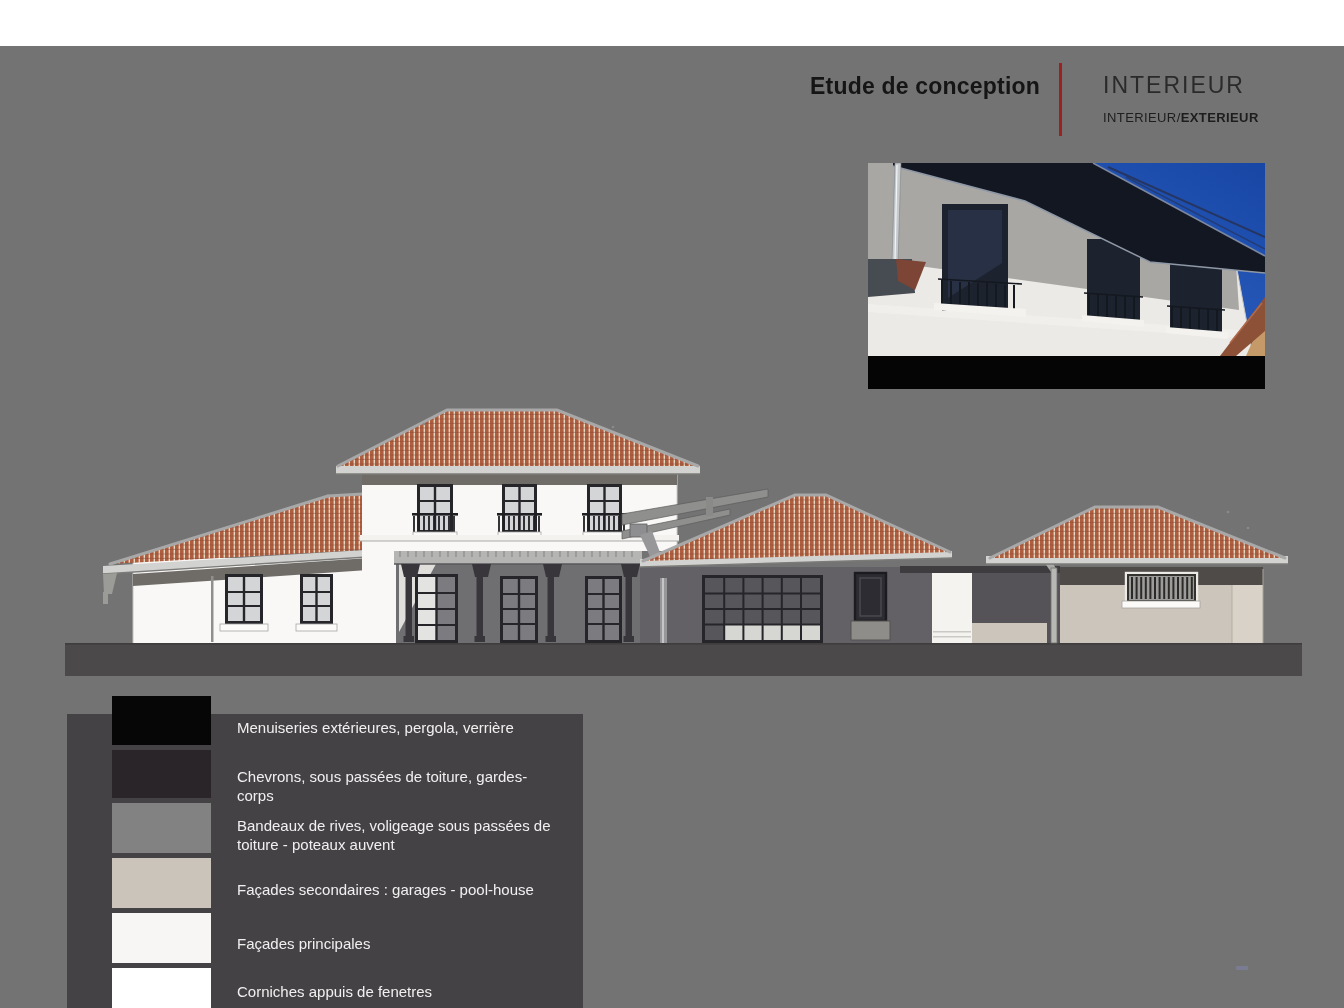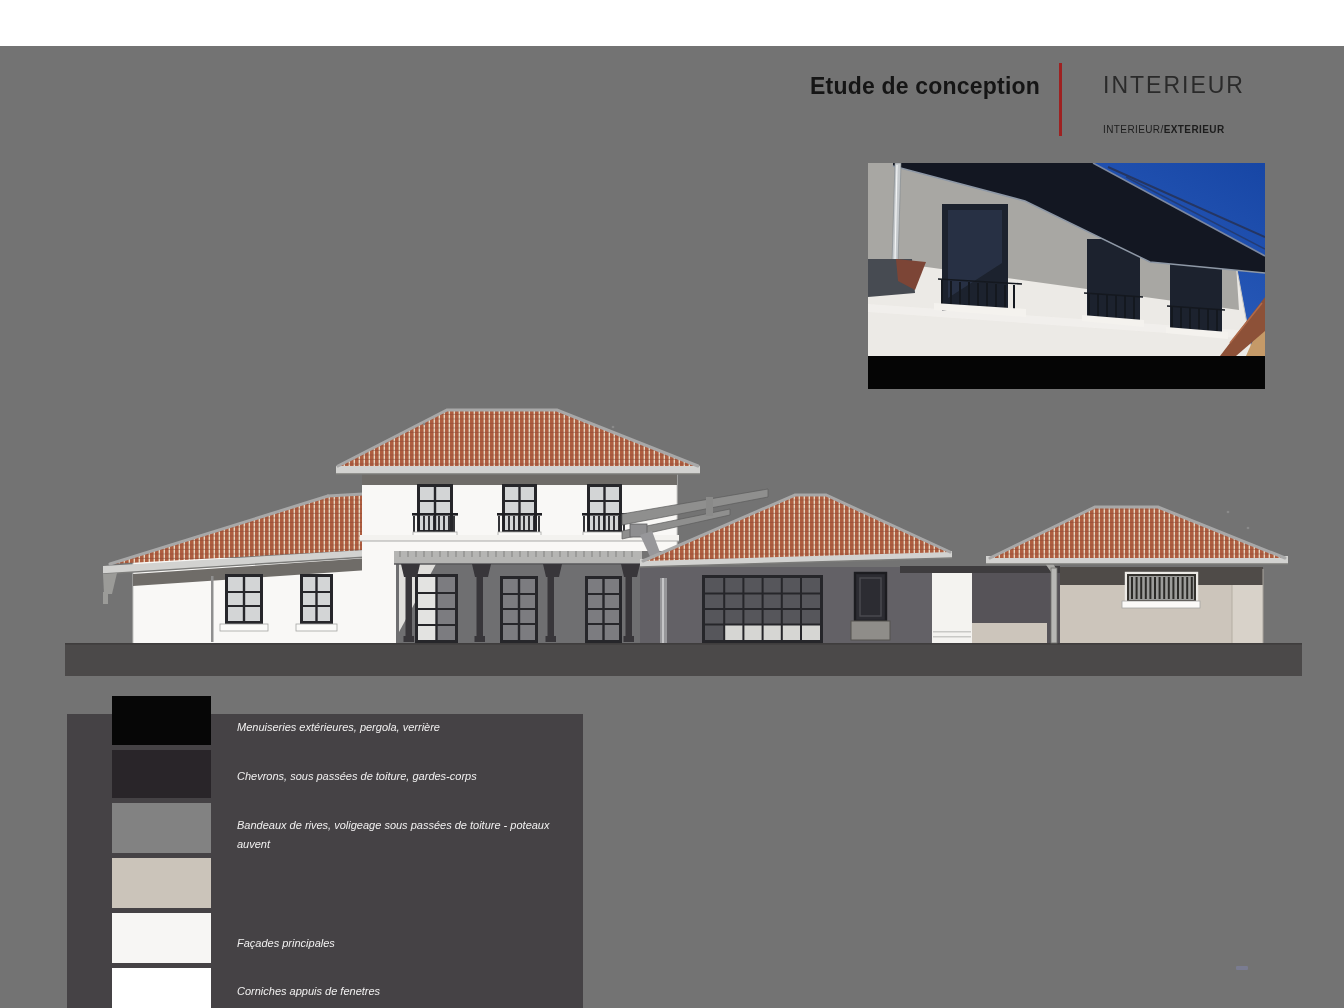--- a/index.html
+++ b/index.html
@@ -5,27 +5,27 @@
   html,body{margin:0;padding:0;background:#ffffff;}
   body{font-family:"Liberation Sans", sans-serif;}
   #page{position:relative;width:1344px;height:976px;background:#737373;overflow:hidden;margin-top:46px;}
 
   
   .hdr-title{position:absolute;left:778px;top:27px;width:262px;text-align:right;
     font-size:23px;font-weight:700;color:#151515;letter-spacing:.2px;}
   .hdr-divider{position:absolute;left:1059px;top:17px;width:3px;height:73px;background:var(--accentRed);}
   .hdr-brand{position:absolute;left:1103px;top:26px;font-size:23px;font-weight:400;
     color:#2a2a2a;letter-spacing:2px;}
-  .hdr-sub{position:absolute;left:1103px;top:78px;font-size:10px;color:#1d1d1d;letter-spacing:.4px;}
+  .hdr-sub{position:absolute;left:1103px;top:64px;font-size:13px;color:#1d1d1d;letter-spacing:.4px;}
   .hdr-sub .bold{font-weight:700;}
 
   
   .legend-panel{position:absolute;left:67px;top:668px;width:516px;height:295px;background:var(--legendPanel);}
   .swatch{position:absolute;left:112px;width:99px;}
-  .legend-label{position:absolute;left:237px;width:322px;font-size:11px;line-height:19px;color:#f1f0f0;font-style:italic;}
+  .legend-label{position:absolute;left:237px;width:322px;font-size:15px;line-height:19px;color:#f1f0f0;}
 
   
   .p-tile{fill:var(--tile);} .p-tilegap{fill:var(--tileGap);} .p-tileline{fill:var(--tileLine);}
   .wallW{fill:var(--wallWhite);} .soffit{fill:var(--soffit);}
   .fascia{fill:var(--fascia);} .fasciaEdge{stroke:var(--fasciaEdge);stroke-width:1.4;}
   .ridge{stroke:var(--ridge);stroke-width:3;fill:none;stroke-linecap:round;}
   .frame{fill:var(--frameDark);}
   .pane{fill:var(--paneLight);}
   .paneM{fill:var(--paneMid);} .paneD{fill:var(--paneDark);}
   .mull{stroke:var(--frameDark);stroke-width:2.4;}
@@ -457,17 +457,18 @@
   <div class="swatch" style="top: 650px; height: 49px; background: rgb(6, 6, 6);"></div>
   <div class="swatch" style="top: 704px; height: 48px; background: rgb(41, 37, 41);"></div>
   <div class="swatch" style="top: 757px; height: 50px; background: rgb(130, 130, 130);"></div>
   <div class="swatch" style="top: 812px; height: 50px; background: rgb(203, 196, 186);"></div>
   <div class="swatch" style="top: 867px; height: 50px; background: rgb(247, 246, 244);"></div>
   <div class="swatch" style="top: 922px; height: 48px; background: rgb(255, 255, 255);"></div>
 
   <div class="legend-label" style="top:672px">Menuiseries extérieures, pergola, verrière</div>
   <div class="legend-label" style="top:770px">Bandeaux de rives, voligeage sous passées de toiture - poteaux auvent</div>
   <div class="legend-label" style="top:721px">Chevrons, sous passées de toiture, gardes-corps</div>
+  <div class="legend-label" style="top:834px">Façades secondaires : garages - pool-house</div>
   <div class="legend-label" style="top:936px">Corniches  appuis de fenetres</div>
   <div class="legend-label" style="top:888px">Façades principales</div>
 
   <div class="artifact-dash"></div>
 </div>
 
 </body></html>

